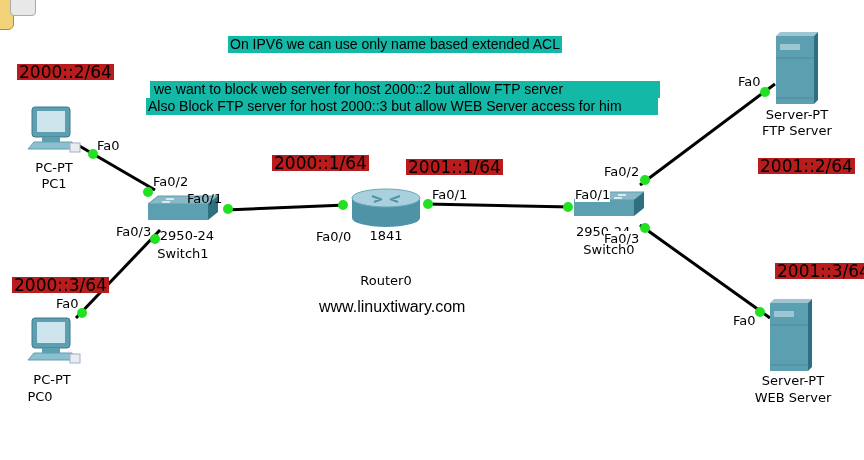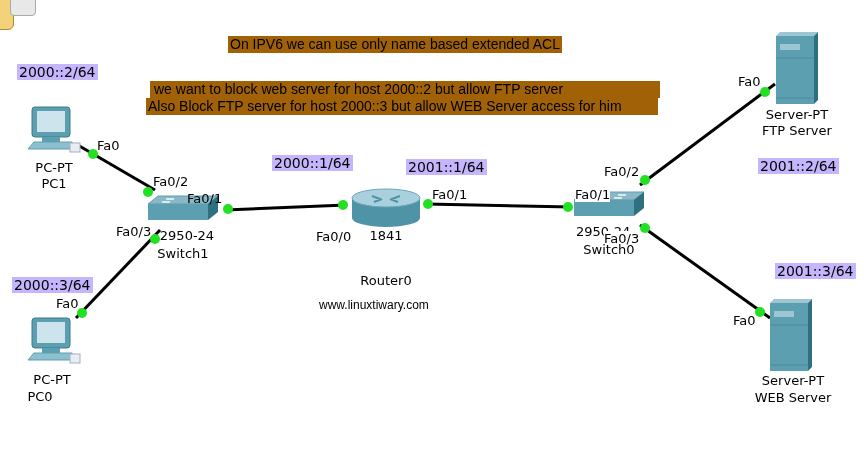--- a/index.html
+++ b/index.html
@@ -1,24 +1,24 @@
 <!DOCTYPE html>
 <html><head>
 <meta charset="utf-8">
 <style>
   html, body { margin:0; padding:0; }
   body { width:864px; height:460px; background:#ffffff; position:relative; overflow:hidden;
          font-family:"DejaVu Sans", sans-serif; color:#000; }
   .abs { position:absolute; }
-  .note { position:absolute; background:#a16207; font-family:"Liberation Sans", sans-serif; font-size:14px; line-height:17px; white-space:nowrap; padding:0 2px; }
-  .addr { position:absolute; background:#c4b5fd; font-size:14px; line-height:16px; white-space:nowrap; padding:0 2px;text-align:right; }
+  .note { position:absolute; background:#14b8a6; font-family:"Liberation Sans", sans-serif; font-size:14px; line-height:17px; white-space:nowrap; padding:0 2px; }
+  .addr { position:absolute; background:#b91c1c; font-size:17px; line-height:16px; white-space:nowrap; padding:0 2px;text-align:right; }
   .lbl { position:absolute; font-size:13px; line-height:16px; white-space:nowrap; text-align:center; }
   .port { position:absolute; font-size:13px; line-height:15px; white-space:nowrap; background:rgba(255,255,255,0.0); }
   svg.links { position:absolute; left:0; top:0; }
-  .site { position:absolute; font-family:"Liberation Sans", sans-serif; font-size:12px; white-space:nowrap; }
+  .site { position:absolute; font-family:"Liberation Sans", sans-serif; font-size:16px; white-space:nowrap; }
 </style>
 </head>
 <body>
 
 <div class="abs" style="left:-8px;top:-10px;width:20px;height:38px;background:#f3d27a;border:1px solid #b08a30;border-radius:6px;"></div>
 <div class="abs" style="left:10px;top:-6px;width:24px;height:20px;background:#e8e8e8;border:1px solid #aaa;border-radius:4px;"></div>
 
 <svg class="links" width="864" height="460">
   <g stroke="#000" stroke-width="3" fill="none">
     <line x1="76" y1="144" x2="155" y2="190"></line>

